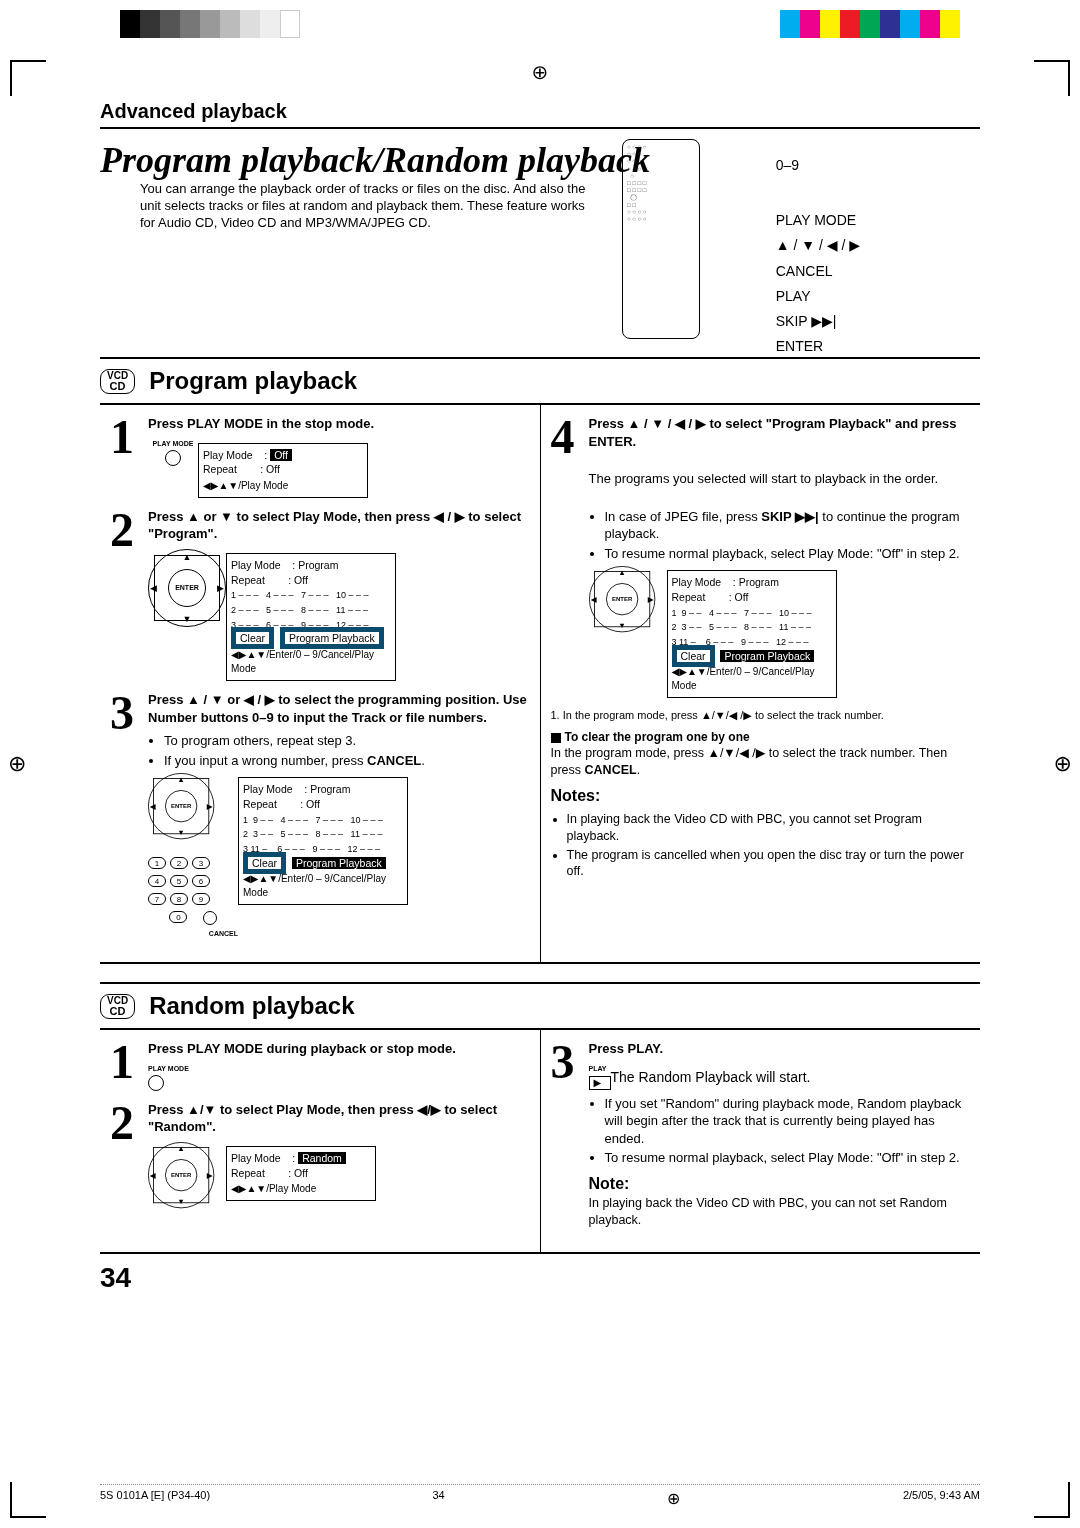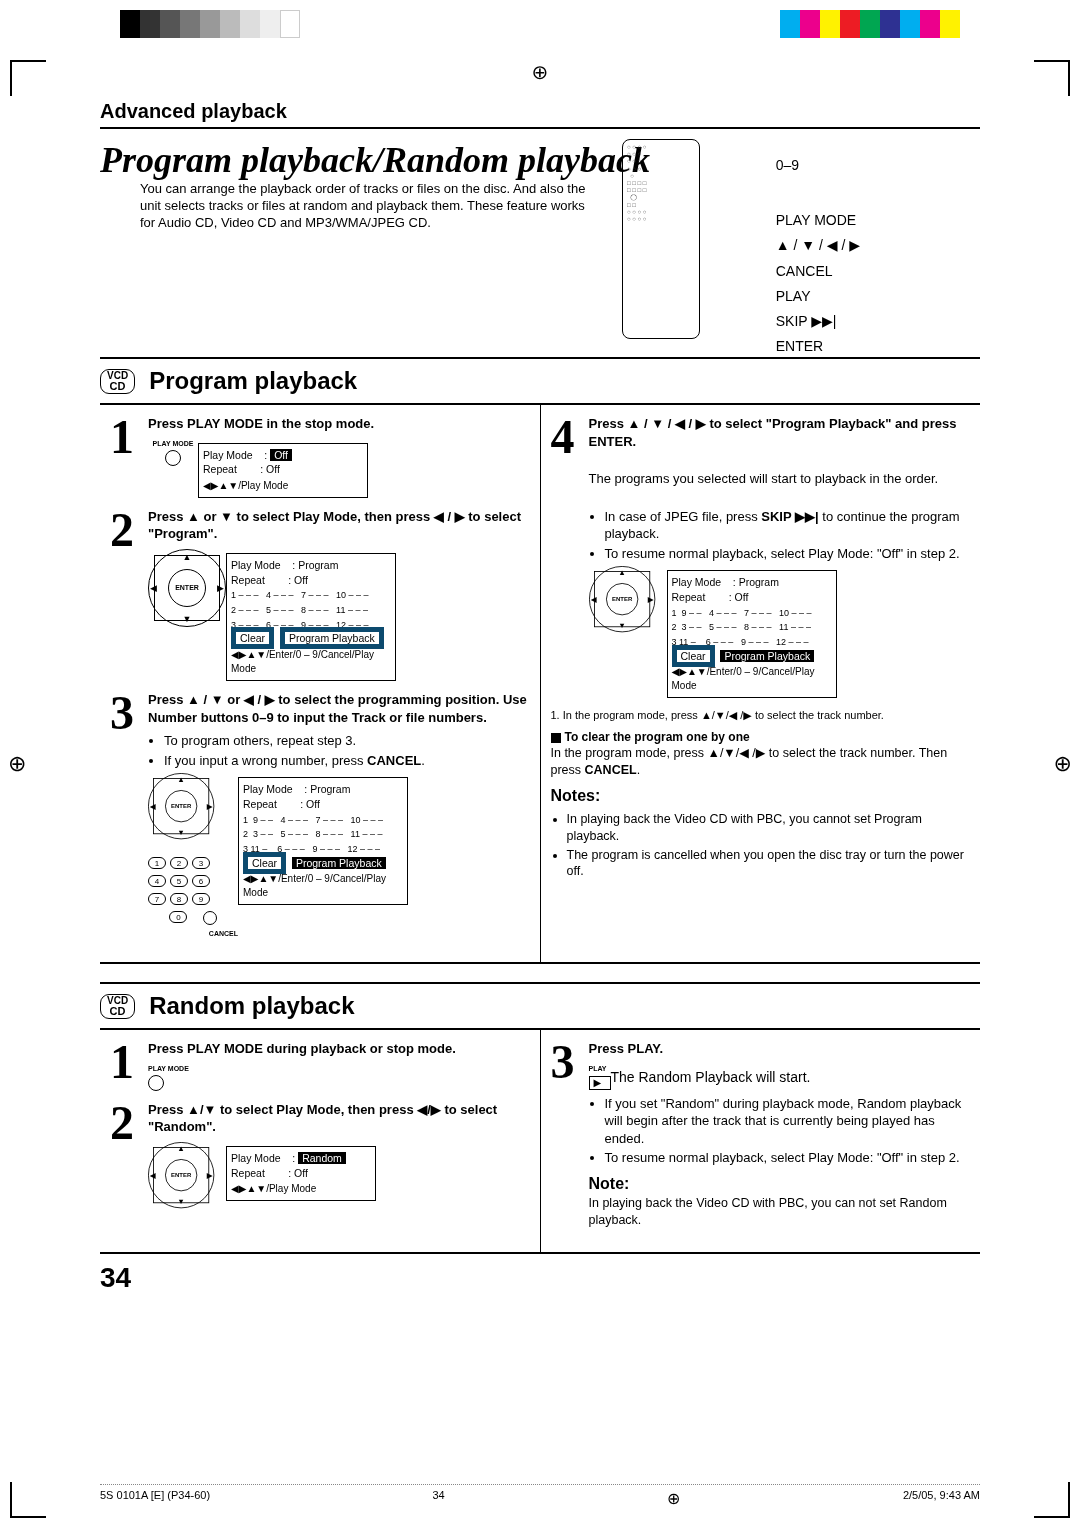--- a/index.html
+++ b/index.html
@@ -348,18 +348,18 @@
             <div style="font-size:12.5px">In playing back the Video CD with PBC, you can not set Random playback.</div>
           </div>
         </div>
       </div>
     </div>
 
     <div class="pageNum">34</div>
   </div>
 
   <div class="footer">
-    <span>5S 0101A [E] (P34-60)</span>
+    <span>5S 0101A [E] (P34-40)</span>
     <span>34</span>
     <span class="mid">⊕</span>
     <span>2/5/05, 9:43 AM</span>
   </div>
 </div>
 
 </body></html>

